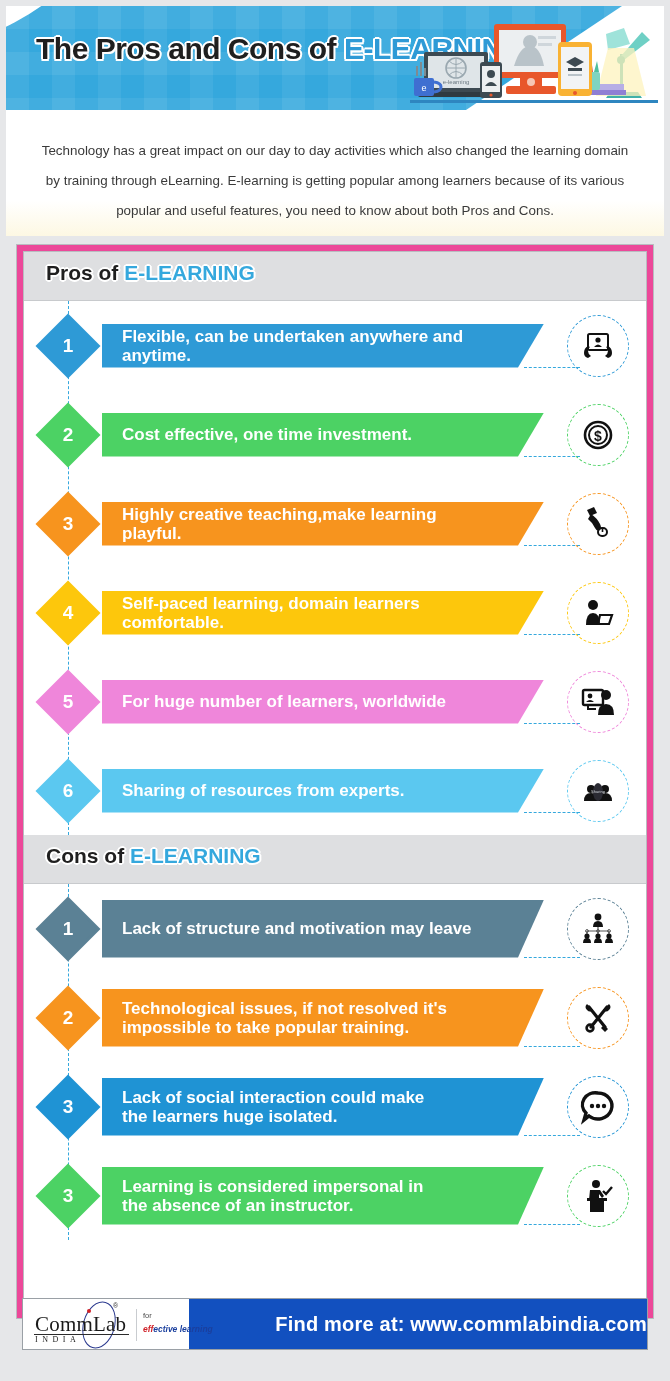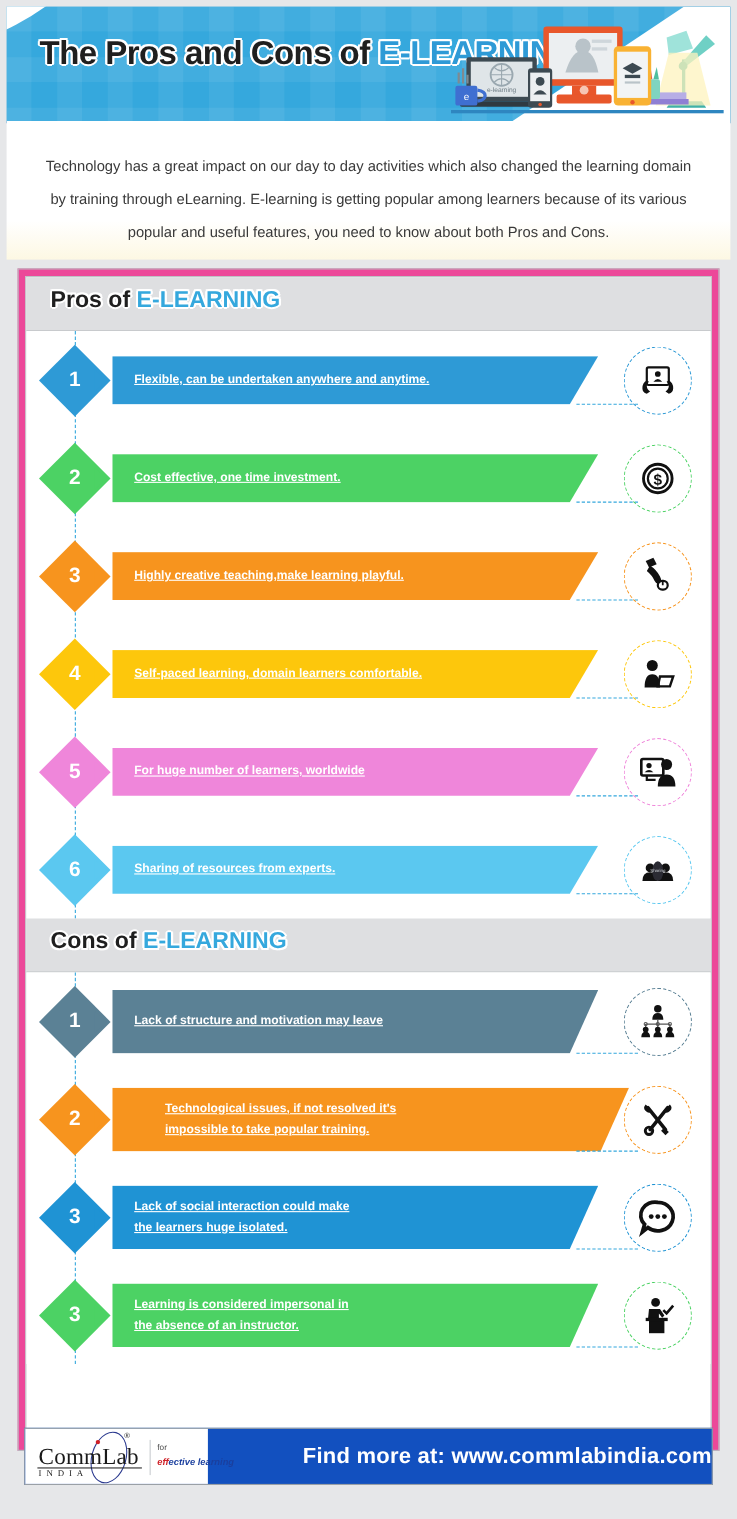--- a/index.html
+++ b/index.html
@@ -110,22 +110,22 @@
   }
 
   .banner{
     position:absolute;left:78px;top:50%;height:44px;margin-top:-22px;
     width:442px;
     clip-path:polygon(0 0,100% 0,calc(100% - 26px) 100%,0 100%);
     display:flex;align-items:center;
   }
   .banner.two{height:58px;margin-top:-29px;}
   .banner .btxt{
-    color:#fff;font-size:11px;font-weight:bold;
-    padding-left:20px;padding-right:44px;line-height:19px;text-decoration:underline;
+    color:#fff;font-size:17px;font-weight:bold;
+    padding-left:20px;padding-right:44px;line-height:19px;
   }
 
   .connector{
     position:absolute;left:500px;top:50%;width:56px;height:0;
     border-top:1.5px dashed #35a8dd;margin-top:21px;
   }
   .connector.two{margin-top:28px;}
 
   .iconwrap{
     position:absolute;right:17px;top:50%;width:62px;height:62px;
@@ -419,21 +419,21 @@
                   <circle cx="31" cy="27" r="2.6"></circle>
                   <path d="M27 34 q0 -5 4 -5 q4 0 4 5z"></path>
                 </g>
               </svg>
             </div>
           </div>
           <div class="row two">
             <div class="diamond" style="background: rgb(247, 148, 30);"></div>
             <div class="dtip" style="border-left: 11px solid rgb(247, 148, 30);"></div>
             <div class="dnum">2</div>
-            <div class="banner two" style="background: rgb(247, 148, 30); padding-left: 28px;">
+            <div class="banner two" style="background: rgb(247, 148, 30);">
               <div class="btxt">
                 <div>Technological issues, if not resolved it's</div>
                 <div>impossible to take popular training.</div>
               </div>
             </div>
             <div class="connector two"></div>
             <div class="iconwrap" style="border: 1.6px dashed rgb(247, 148, 30);">
               <svg xmlns="http://www.w3.org/2000/svg" viewBox="0 0 40 40" width="40" height="40">
                 <g stroke="#111" stroke-width="3.2" fill="none" stroke-linecap="round">
                   <path d="M11 9 l16 20"></path>

